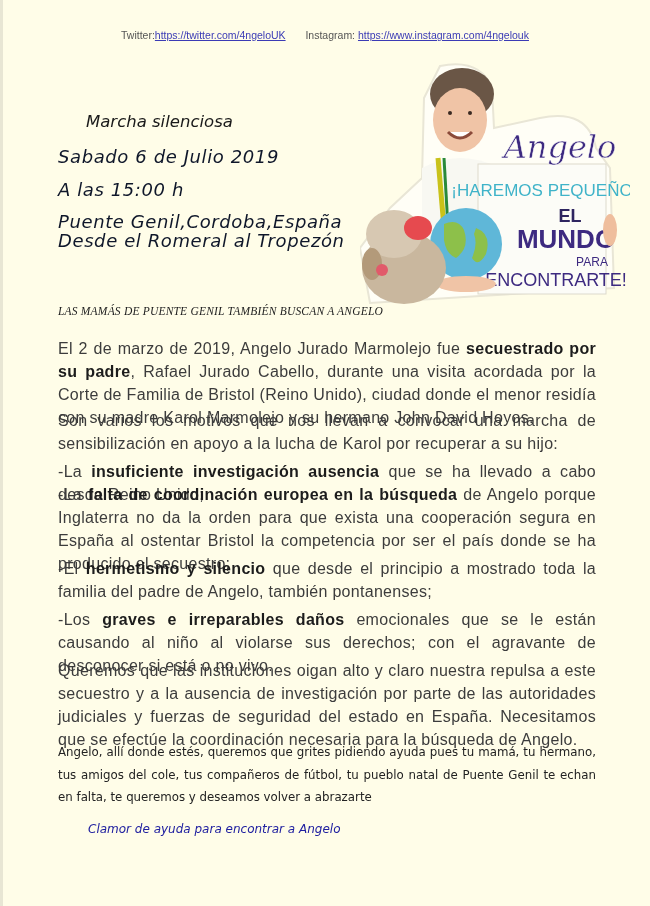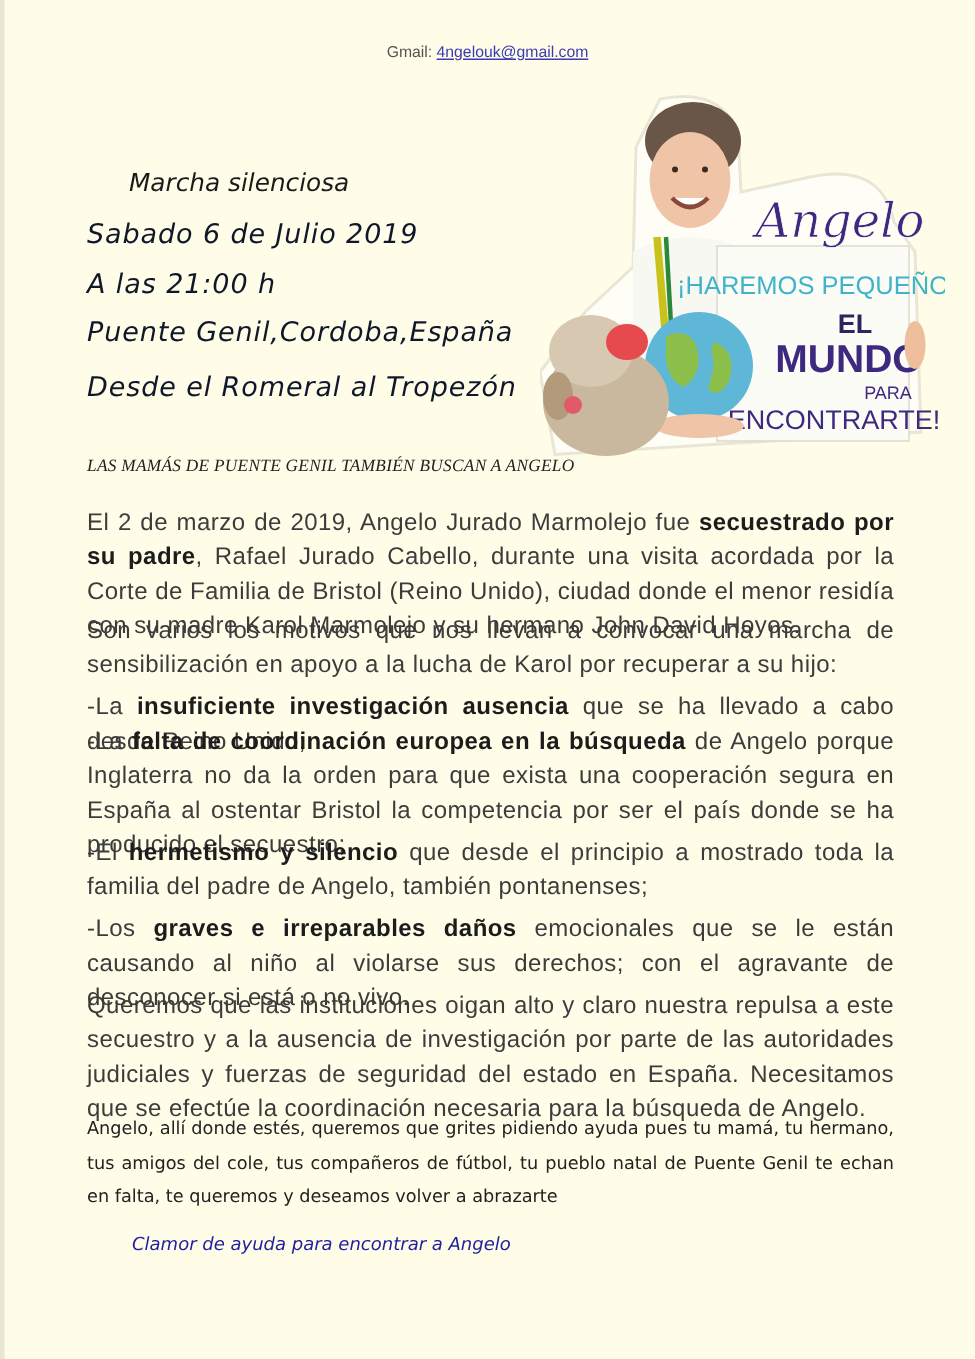--- a/index.html
+++ b/index.html
@@ -24,30 +24,32 @@
   .closing { position:absolute; left:58px; top:741px; width:538px; font-size:11.8px; line-height:22.5px; text-align:justify; color:#222; font-family:"DejaVu Sans", sans-serif; }
   .footer-title { position:absolute; left:88px; top:822px; font-size:12px; color:#2020a0; font-family:"DejaVu Sans", sans-serif; font-style:italic; }
 </style>
 </head>
 <body>
 
 <div class="left-edge"></div>
 
 <div class="contacts">
   <div>
-    <span>Gmail:</span>
-    <a>4ngelouk@gmail.com</a>
+    <span>Twitter:</span><a>https://twitter.com/4ngeloUK</a>
+    <span class="sp"></span>
+    <span>Instagram:</span>
+    <a>https://www.instagram.com/4ngelouk</a>
   </div>
 </div>
 
 <div class="march-title script">Marcha silenciosa</div>
 <div class="event-line script" style="top:146px">Sabado 6 de Julio 2019</div>
-<div class="event-line script" style="top:179px">A las 21:00 h</div>
+<div class="event-line script" style="top:179px">A las 15:00 h</div>
 <div class="event-line script" style="top:211px">Puente Genil,Cordoba,España</div>
-<div class="event-line script" style="top:248px">Desde el Romeral al Tropezón</div>
+<div class="event-line script" style="top:230px">Desde el Romeral al Tropezón</div>
 
 <div class="hero">
   <svg width="270" height="250" viewBox="0 0 270 250">
 
     <path d="M80 8 Q120 0 132 30 L134 70 L180 60 Q228 50 236 90 L250 110 L254 230 L120 238 L10 245 L0 190 L30 150 L62 120 L64 40 Z" fill="#fffef6" stroke="#e9e6d6" stroke-width="2"></path>
 
     <ellipse cx="102" cy="36" rx="32" ry="26" fill="#6a5646"></ellipse>
 
     <ellipse cx="100" cy="62" rx="27" ry="32" fill="#f0c4a6"></ellipse>
     <path d="M88 74 Q100 86 112 74" stroke="#8a4a3a" stroke-width="3" fill="#fff"></path>

